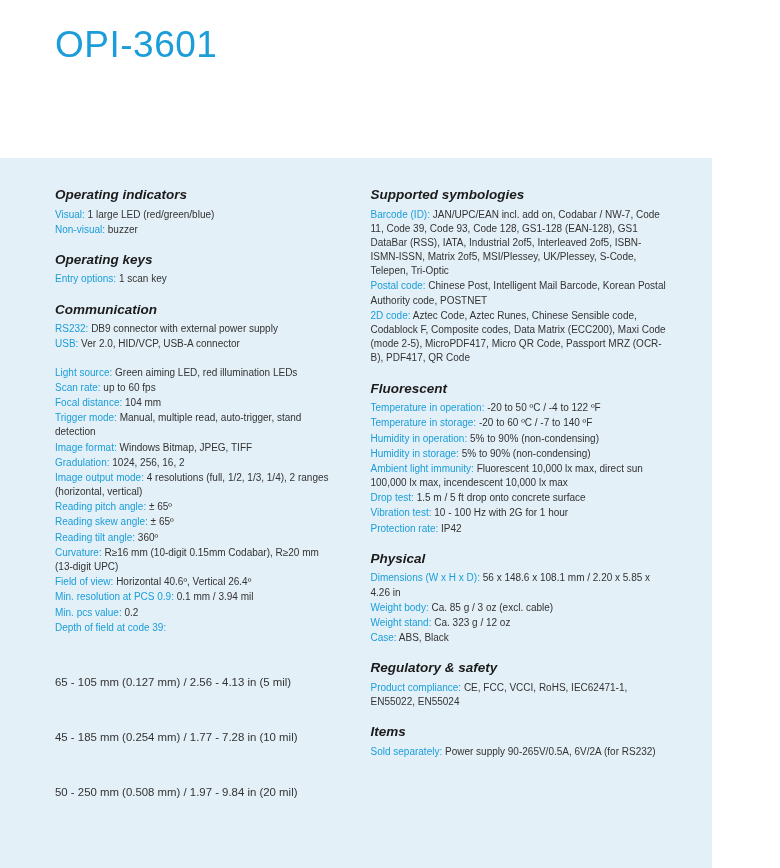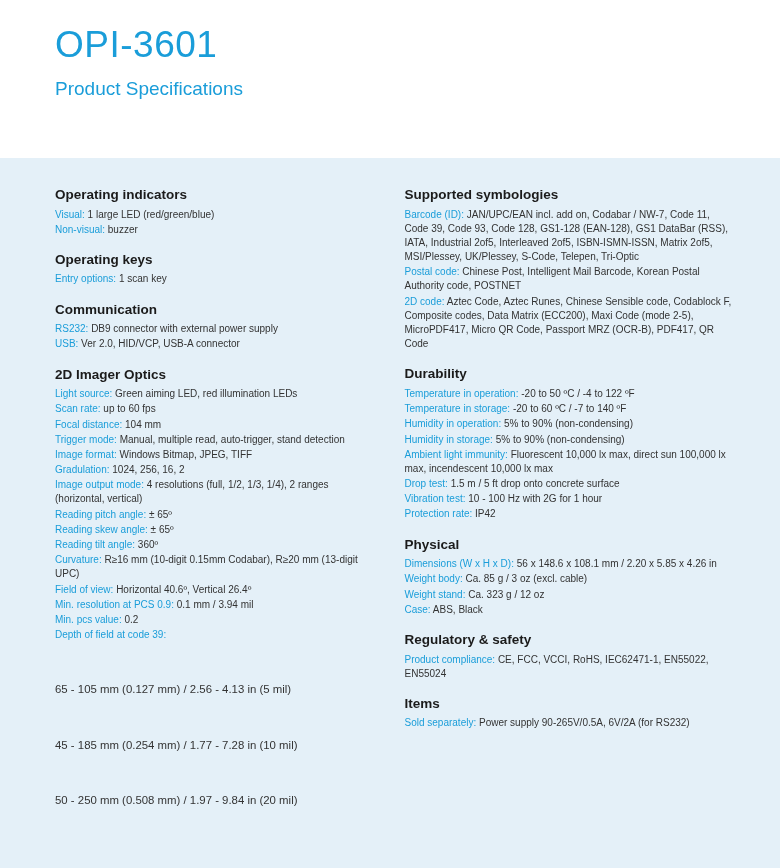--- a/index.html
+++ b/index.html
@@ -10,21 +10,21 @@
   body {
     width: 780px;
     height: 868px;
     background: #ffffff;
     font-family: "Liberation Sans", sans-serif;
     color: #2d2d2d;
     overflow: hidden;
   }
   .page {
     position: relative;
-    width: 780px;
+    width: 712px;
     height: 868px;
     background: #14532d;
   }
   .header {
     height: 158px;
     background: #ffffff;
     padding: 22px 0 0 55px;
   }
   .product-title {
     font-size: 37px;
@@ -58,20 +58,21 @@
   }
   .section {
     margin-bottom: 14px;
   }
   .section-title {
     font-size: 13.5px;
     font-weight: bold;
     color: #1b1b1b;
     margin: 0 0 4px 0;
     line-height: 1.3;
+    font-style: italic;
   }
   .spec-line {
     font-size: 10px;
     line-height: 1.42;
     color: #333333;
     margin: 0 0 1px 0;
   }
   .spec-label {
     color: #1a9dd9;
   }
@@ -85,41 +86,39 @@
     margin-top: 39px;
   }
 </style>
 </head>
 <body>
 
 <div class="page">
 
   <div class="header">
     <h1 class="product-title">OPI-3601</h1>
-    <h2 class="product-subtitle">Product Specifications</h2>
   </div>
 
   <div class="body-panel">
     <div class="col left" id="left-col">
         <div class="section">
           <div class="section-title">Operating indicators</div>
           <div class="spec-line"><span class="spec-label">Visual:</span><span class="spec-value"> 1 large LED (red/green/blue)</span></div>
           <div class="spec-line"><span class="spec-label">Non-visual:</span><span class="spec-value"> buzzer</span></div>
         </div>
         <div class="section">
           <div class="section-title">Operating keys</div>
           <div class="spec-line"><span class="spec-label">Entry options:</span><span class="spec-value"> 1 scan key</span></div>
         </div>
         <div class="section">
           <div class="section-title">Communication</div>
           <div class="spec-line"><span class="spec-label">RS232:</span><span class="spec-value"> DB9 connector with external power supply</span></div>
           <div class="spec-line"><span class="spec-label">USB:</span><span class="spec-value"> Ver 2.0, HID/VCP, USB-A connector</span></div>
         </div>
         <div class="section">
-          <div class="section-title">2D Imager Optics</div>
           <div class="spec-line"><span class="spec-label">Light source:</span><span class="spec-value"> Green aiming LED, red illumination LEDs</span></div>
           <div class="spec-line"><span class="spec-label">Scan rate:</span><span class="spec-value"> up to 60 fps</span></div>
           <div class="spec-line"><span class="spec-label">Focal distance:</span><span class="spec-value"> 104 mm</span></div>
           <div class="spec-line"><span class="spec-label">Trigger mode:</span><span class="spec-value"> Manual, multiple read, auto-trigger, stand detection</span></div>
           <div class="spec-line"><span class="spec-label">Image format:</span><span class="spec-value"> Windows Bitmap, JPEG, TIFF</span></div>
           <div class="spec-line"><span class="spec-label">Gradulation:</span><span class="spec-value"> 1024, 256, 16, 2</span></div>
           <div class="spec-line"><span class="spec-label">Image output mode:</span><span class="spec-value"> 4 resolutions (full, 1/2, 1/3, 1/4), 2 ranges (horizontal, vertical)</span></div>
           <div class="spec-line"><span class="spec-label">Reading pitch angle:</span><span class="spec-value"> ± 65º</span></div>
           <div class="spec-line"><span class="spec-label">Reading skew angle:</span><span class="spec-value"> ± 65º</span></div>
           <div class="spec-line"><span class="spec-label">Reading tilt angle:</span><span class="spec-value"> 360º</span></div>
@@ -134,21 +133,21 @@
         </div>
       </div>
     <div class="col right" id="right-col">
         <div class="section">
           <div class="section-title">Supported symbologies</div>
           <div class="spec-line"><span class="spec-label">Barcode (ID):</span><span class="spec-value"> JAN/UPC/EAN incl. add on, Codabar / NW-7, Code 11, Code 39, Code 93, Code 128, GS1-128 (EAN-128), GS1 DataBar (RSS), IATA, Industrial 2of5, Interleaved 2of5, ISBN-ISMN-ISSN, Matrix 2of5, MSI/Plessey, UK/Plessey, S-Code, Telepen, Tri-Optic</span></div>
           <div class="spec-line"><span class="spec-label">Postal code:</span><span class="spec-value"> Chinese Post, Intelligent Mail Barcode, Korean Postal Authority code, POSTNET</span></div>
           <div class="spec-line"><span class="spec-label">2D code:</span><span class="spec-value"> Aztec Code, Aztec Runes, Chinese Sensible code, Codablock F, Composite codes, Data Matrix (ECC200), Maxi Code (mode 2-5), MicroPDF417, Micro QR Code, Passport MRZ (OCR-B), PDF417, QR Code</span></div>
         </div>
         <div class="section">
-          <div class="section-title">Durability</div>
+          <div class="section-title">Fluorescent</div>
           <div class="spec-line"><span class="spec-label">Temperature in operation:</span><span class="spec-value"> -20 to 50 ºC / -4 to 122 ºF</span></div>
           <div class="spec-line"><span class="spec-label">Temperature in storage:</span><span class="spec-value"> -20 to 60 ºC / -7 to 140 ºF</span></div>
           <div class="spec-line"><span class="spec-label">Humidity in operation:</span><span class="spec-value"> 5% to 90% (non-condensing)</span></div>
           <div class="spec-line"><span class="spec-label">Humidity in storage:</span><span class="spec-value"> 5% to 90% (non-condensing)</span></div>
           <div class="spec-line"><span class="spec-label">Ambient light immunity:</span><span class="spec-value"> Fluorescent 10,000 lx max, direct sun 100,000 lx max, incendescent 10,000 lx max</span></div>
           <div class="spec-line"><span class="spec-label">Drop test:</span><span class="spec-value"> 1.5 m / 5 ft drop onto concrete surface</span></div>
           <div class="spec-line"><span class="spec-label">Vibration test:</span><span class="spec-value"> 10 - 100 Hz with 2G for 1 hour</span></div>
           <div class="spec-line"><span class="spec-label">Protection rate:</span><span class="spec-value"> IP42</span></div>
         </div>
         <div class="section">

